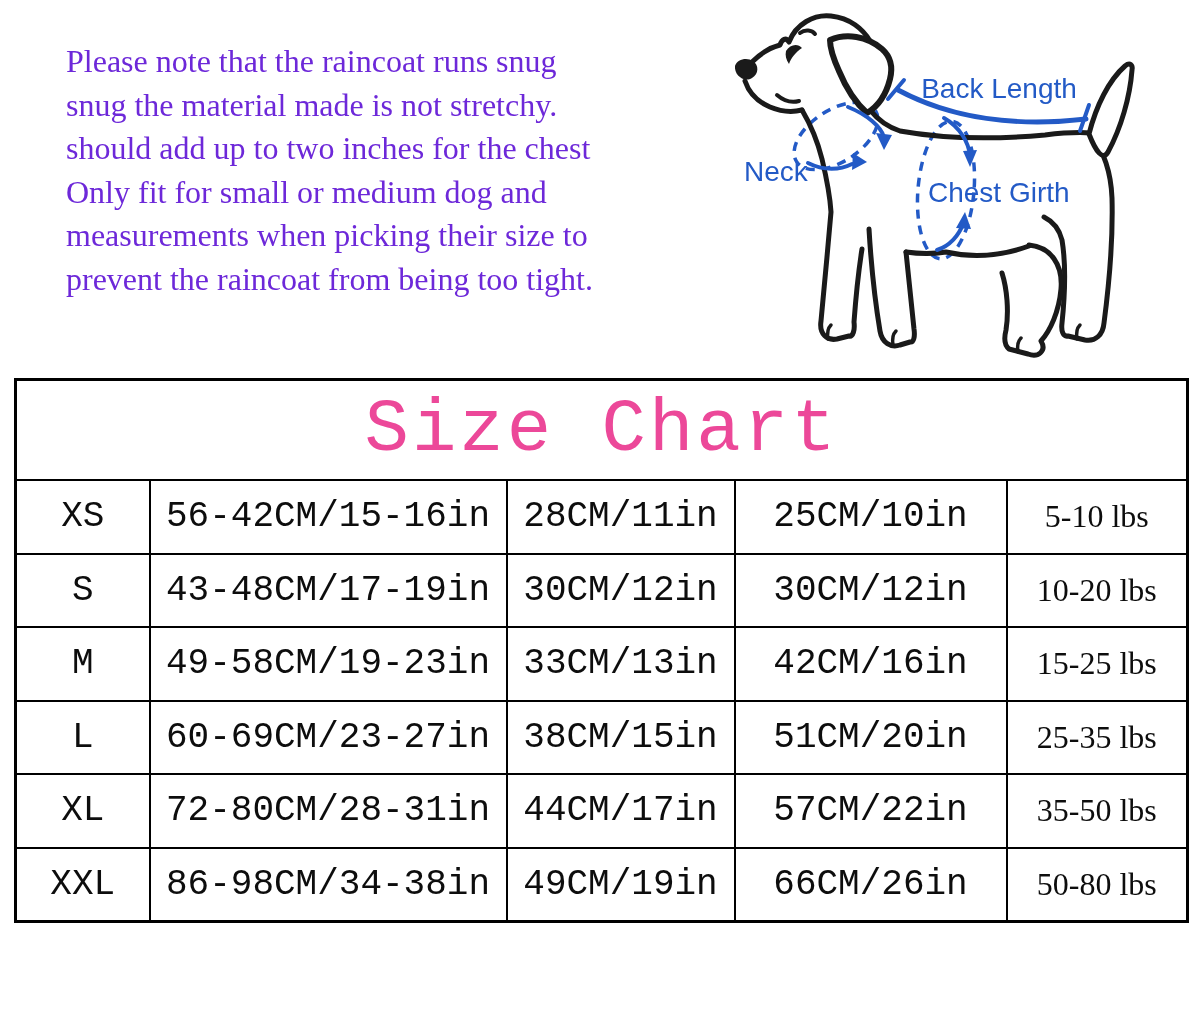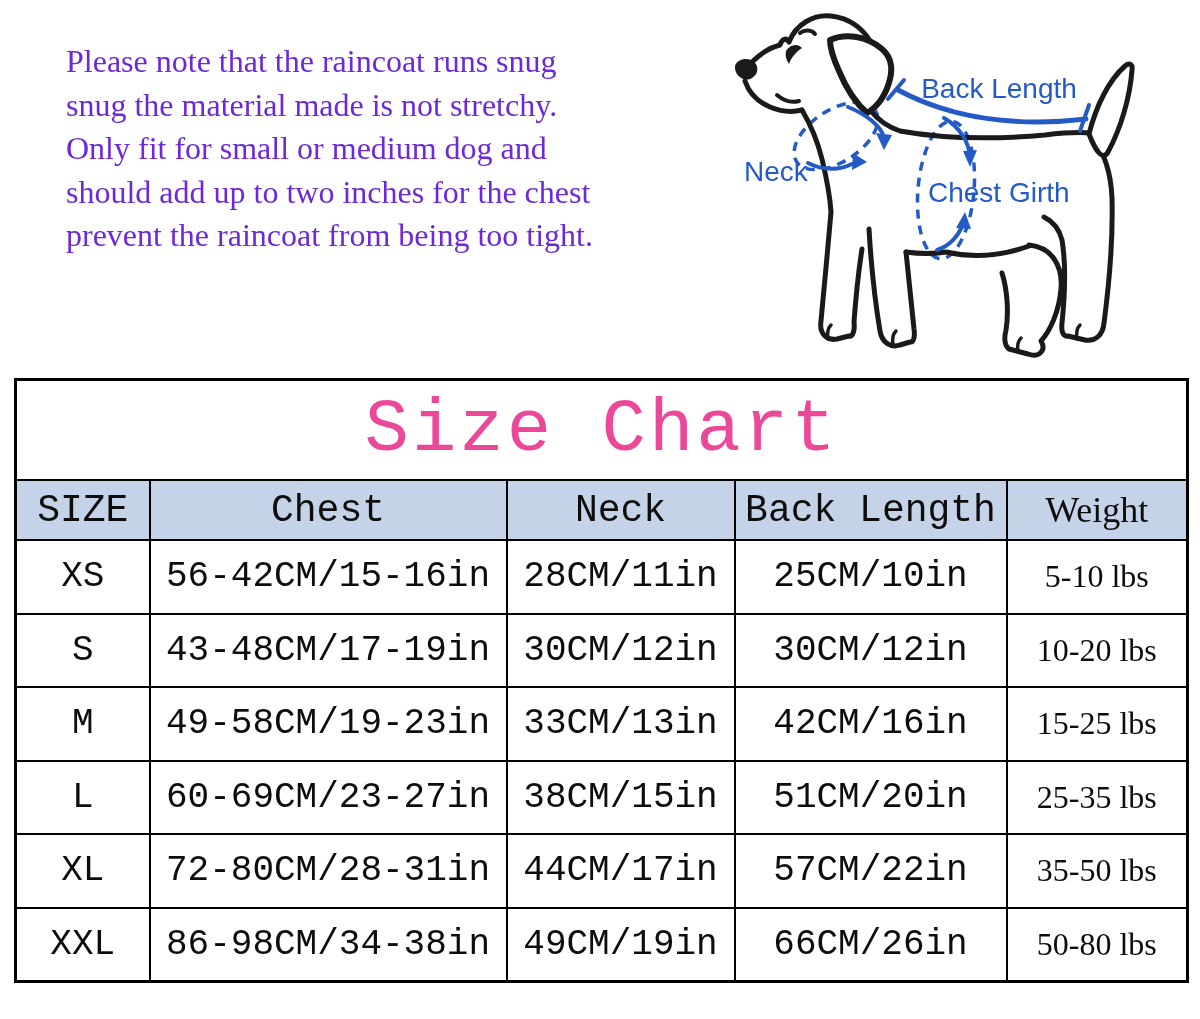--- a/index.html
+++ b/index.html
@@ -31,22 +31,23 @@
   tr.data-row td.serif-col{font-family:"Liberation Serif",serif;font-size:32px;}
 </style>
 </head>
 <body>
 
 <div id="stage">
 
   <div class="note">
     <div>Please note that the raincoat runs snug</div>
     <div>snug the material made is not stretchy.</div>
+    <div>should add up to two inches for the chest</div>
     <div>Only fit for small or medium dog and</div>
-    <div>should add up to two inches for the chest</div>
+    <div>measurements when picking their size to</div>
     <div>prevent the raincoat from being too tight.</div>
   </div>
 
   <div class="diagram">
     <svg viewBox="0 0 500 380">
 
       <g stroke="#235ac6" stroke-width="3.5" fill="none" stroke-dasharray="9 7">
         <ellipse cx="136" cy="136" rx="47" ry="26" transform="rotate(-33 136 136)"></ellipse>
         <ellipse cx="246" cy="190" rx="28" ry="69" transform="rotate(5 246 190)"></ellipse>
       </g>
@@ -117,27 +118,20 @@
         <col style="width:134px">
           <col style="width:357px">
           <col style="width:228px">
         <col style="width:272px">
           <col style="width:181px">
       </colgroup>
       <tbody>
         <tr>
           <td class="title-cell" colspan="5">Size Chart</td>
         </tr>
-        <tr class="head-row" style="background:#c5d3e8;">
-          <th>SIZE</th>
-          <th>Chest</th>
-          <th>Neck</th>
-          <th>Back Length</th>
-          <th class="serif-col">Weight</th>
-        </tr>
         <tr class="data-row">
           <td class="size-cell">XS</td>
           <td>56-42CM/15-16in</td>
           <td>28CM/11in</td>
           <td>25CM/10in</td>
           <td class="serif-col">5-10 lbs</td>
         </tr>
         <tr class="data-row">
           <td class="size-cell">S</td>
           <td>43-48CM/17-19in</td>

